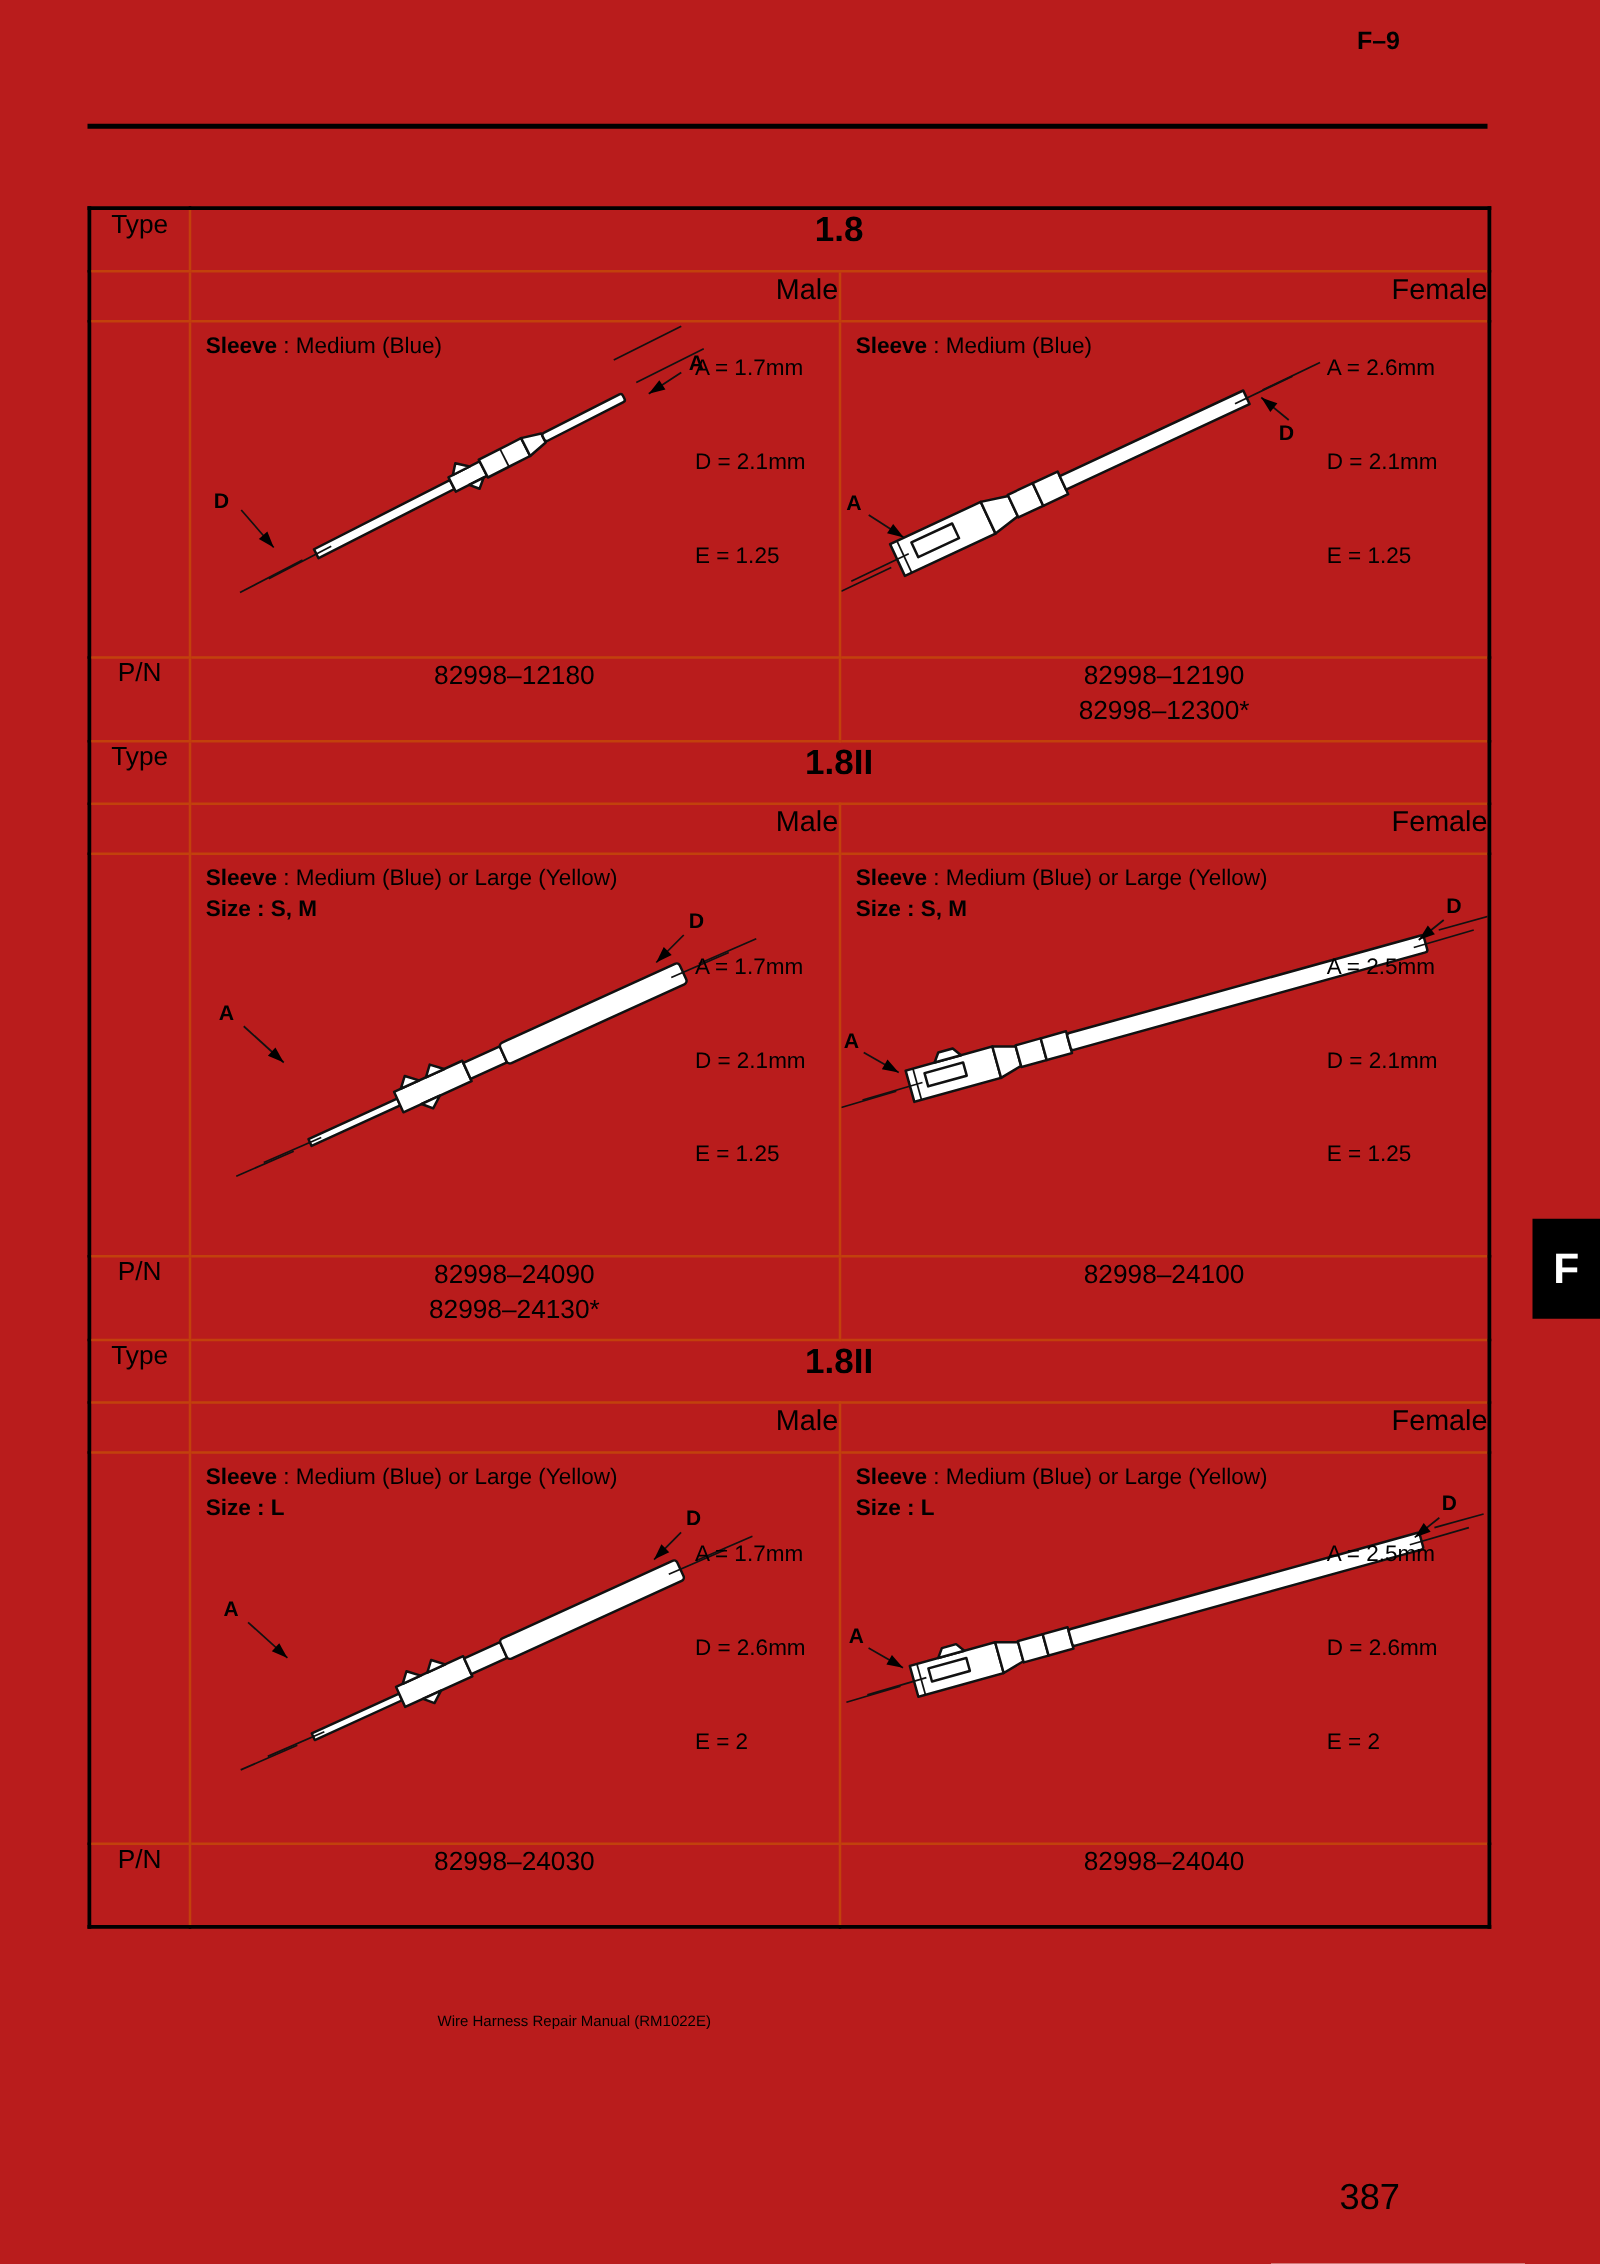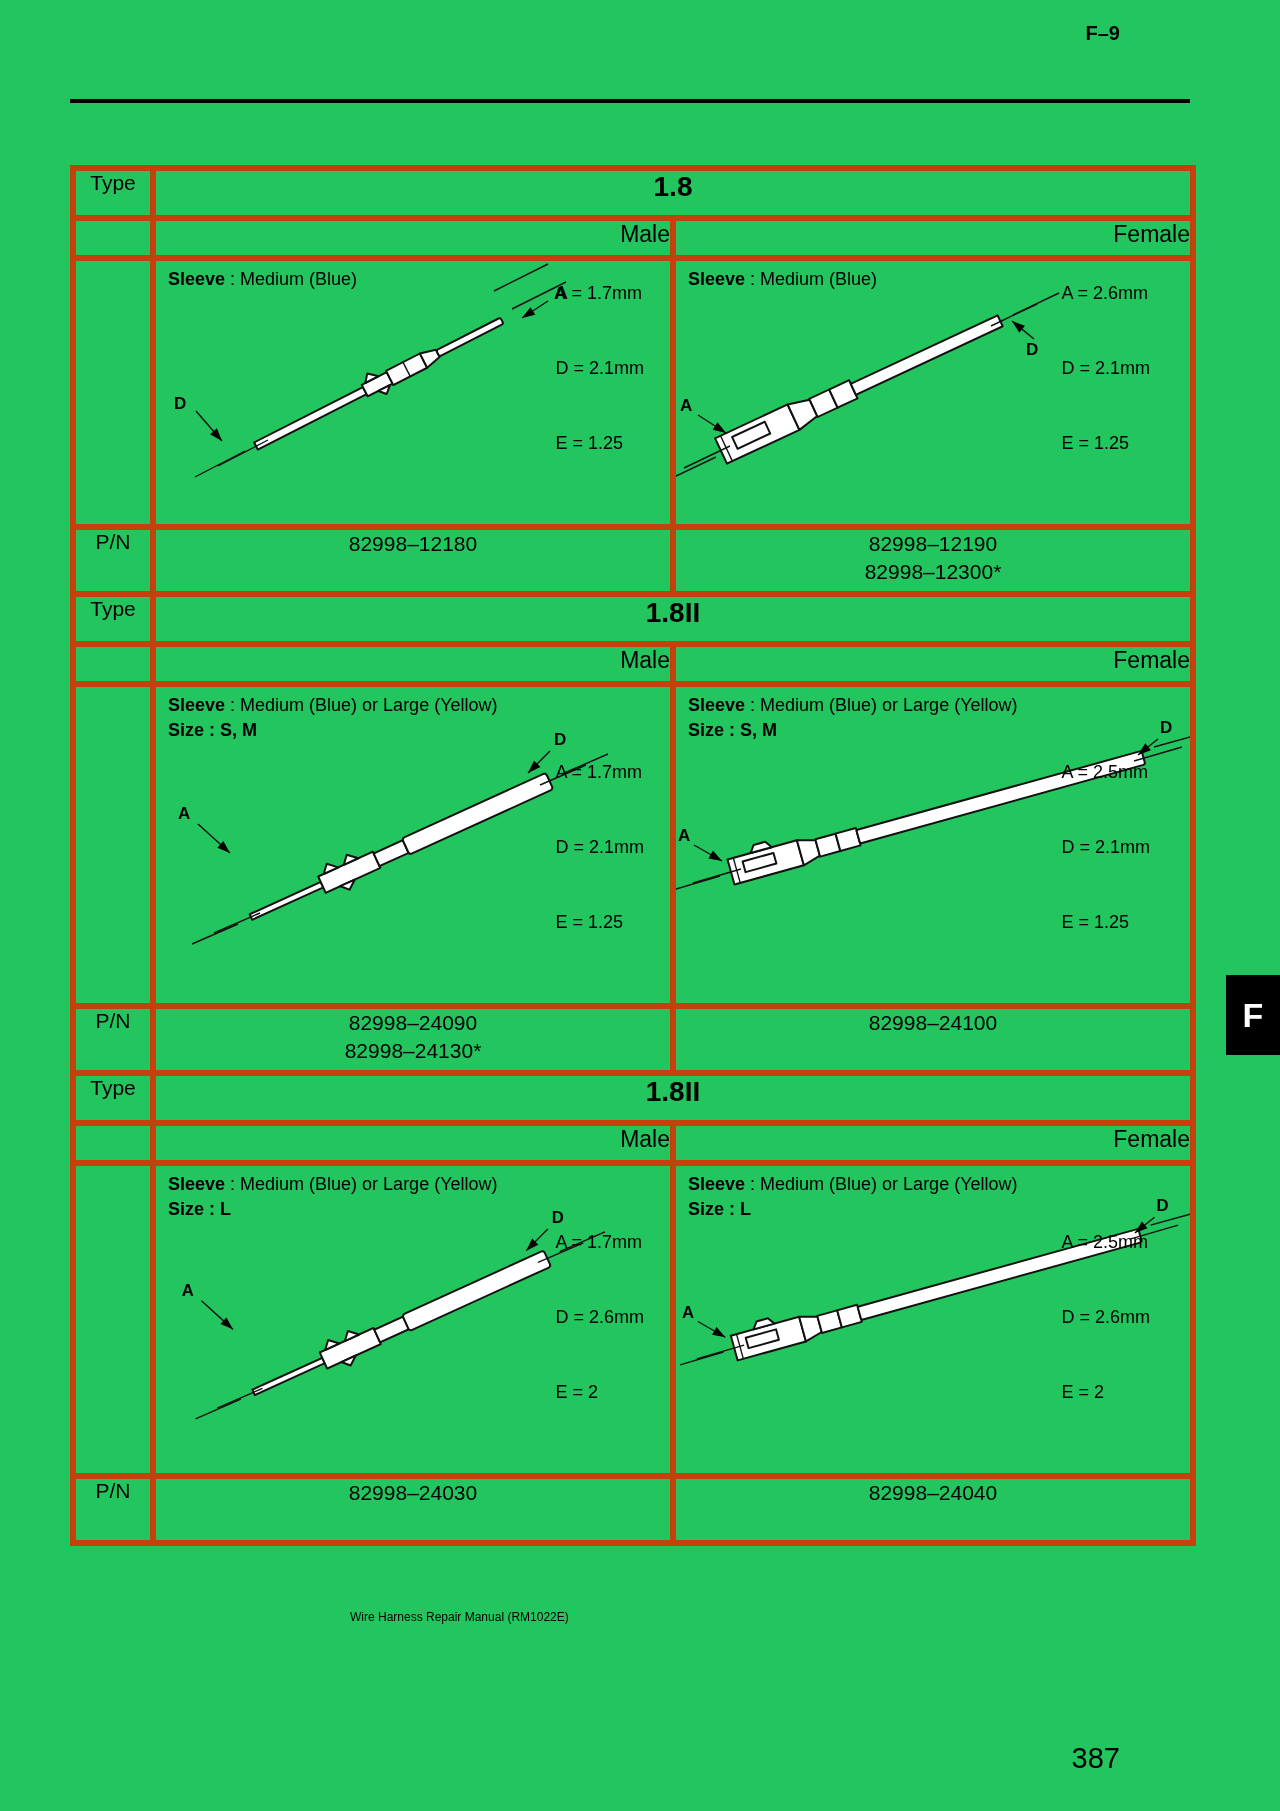--- a/index.html
+++ b/index.html
@@ -1,27 +1,27 @@
 <!DOCTYPE html>
 <html><head>
 <meta charset="utf-8">
 <style>
   html,body{margin:0;padding:0;background:#fff;}
-  #page{position:relative;width:1280px;height:1811px;background:#22c55e;overflow:hidden;
+  #page{position:relative;width:1280px;height:1811px;background:#b91c1c;overflow:hidden;
         font-family:"Liberation Sans",sans-serif;color:#000;}
 
   .corner-label{position:absolute;top:22px;right:160px;font-size:20px;font-weight:bold;}
   .top-header{position:absolute;top:70px;left:70px;width:1120px;text-align:center;
               font-size:22px;font-weight:bold;letter-spacing:.2px;white-space:nowrap;}
   .header-rule{position:absolute;top:99px;left:70px;width:1120px;height:4px;background:#000;}
   .doc-title{position:absolute;top:102px;left:68px;font-size:32px;font-weight:bold;}
 
   table.spec{position:absolute;top:165px;left:70px;border-collapse:collapse;table-layout:fixed;
              border:3px solid #000;}
-  table.spec td{border:6px solid #c2410c;padding:0;vertical-align:top;overflow:hidden;}
+  table.spec td{border:2px solid #c2410c;padding:0;vertical-align:top;overflow:hidden;}
   td.lblcell{font-size:21px;text-align:center;vertical-align:middle;}
   td.typecell{font-size:28px;font-weight:bold;text-align:center;vertical-align:middle;}
   td.mfcell{font-size:23px;text-align:right;vertical-align:middle;}
   td.pncell{font-size:21px;text-align:center;padding-top:6px;line-height:28px;}
   td.content{position:relative;}
   tr.row-type{height:50px;} tr.row-mf{height:40px;} tr.row-pn{height:67px;}
   tr.row-c1{height:269px;} tr.row-c2{height:322px;} tr.row-c3{height:313px;}
 
   .sleeve-line{position:absolute;left:12px;top:8px;font-size:18px;white-space:nowrap;}
   .sleeve-line b{font-weight:bold;}

